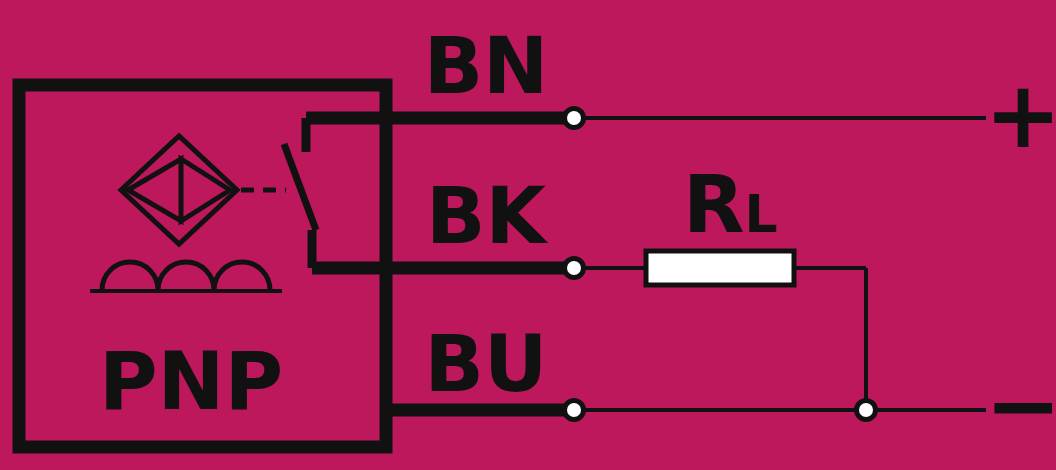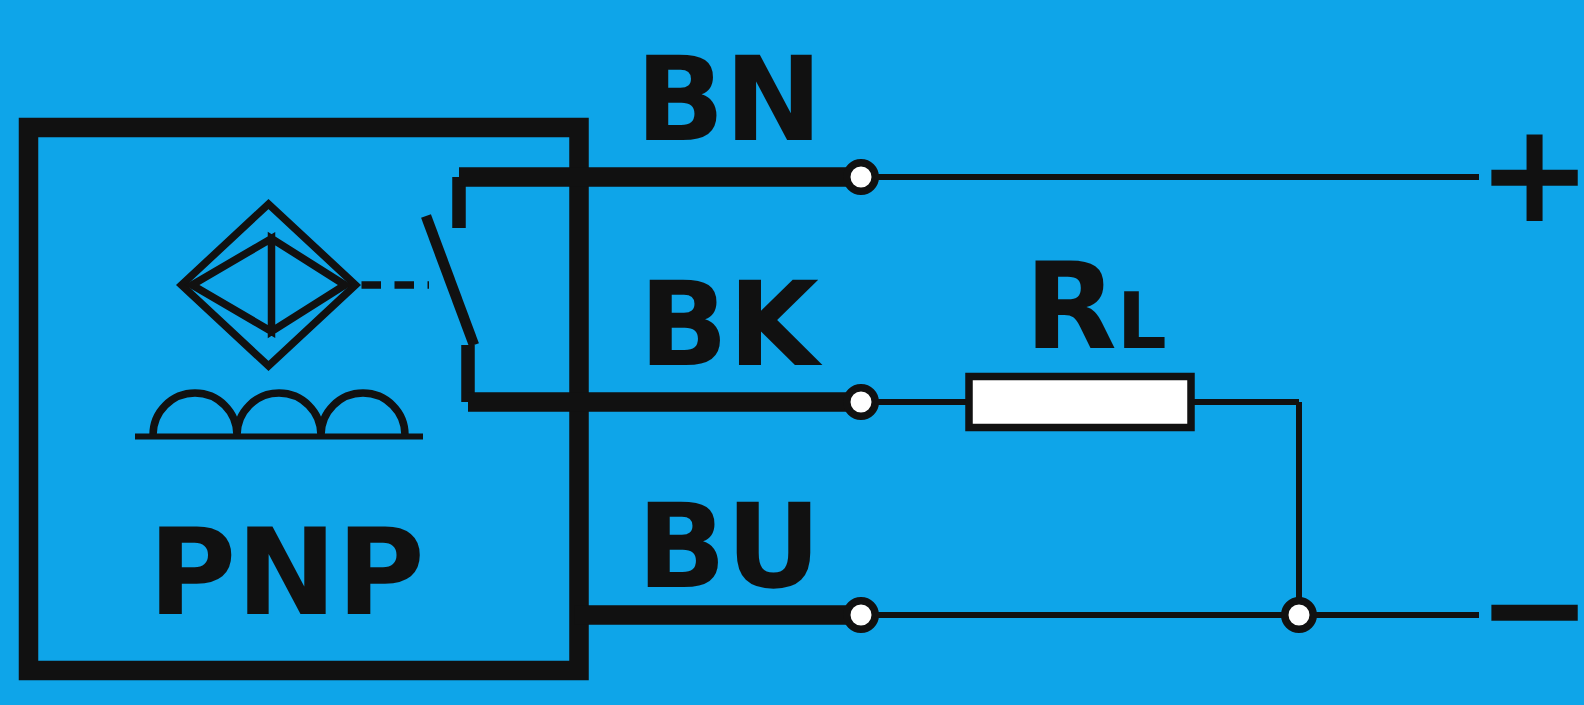--- a/index.html
+++ b/index.html
@@ -4,21 +4,21 @@
 <style>
   html, body {
     margin: 0;
     padding: 0;
     background: #ffffff;
   }
   .stage {
     position: relative;
     width: 1056px;
     height: 470px;
-    background: #0ea5e9;
+    background: #be185d;
     overflow: hidden;
   }
   svg {
     display: block;
   }
   .dtext {
     font-family: "DejaVu Sans", "Liberation Sans", sans-serif;
     font-weight: bold;
     fill: #111111;
   }

